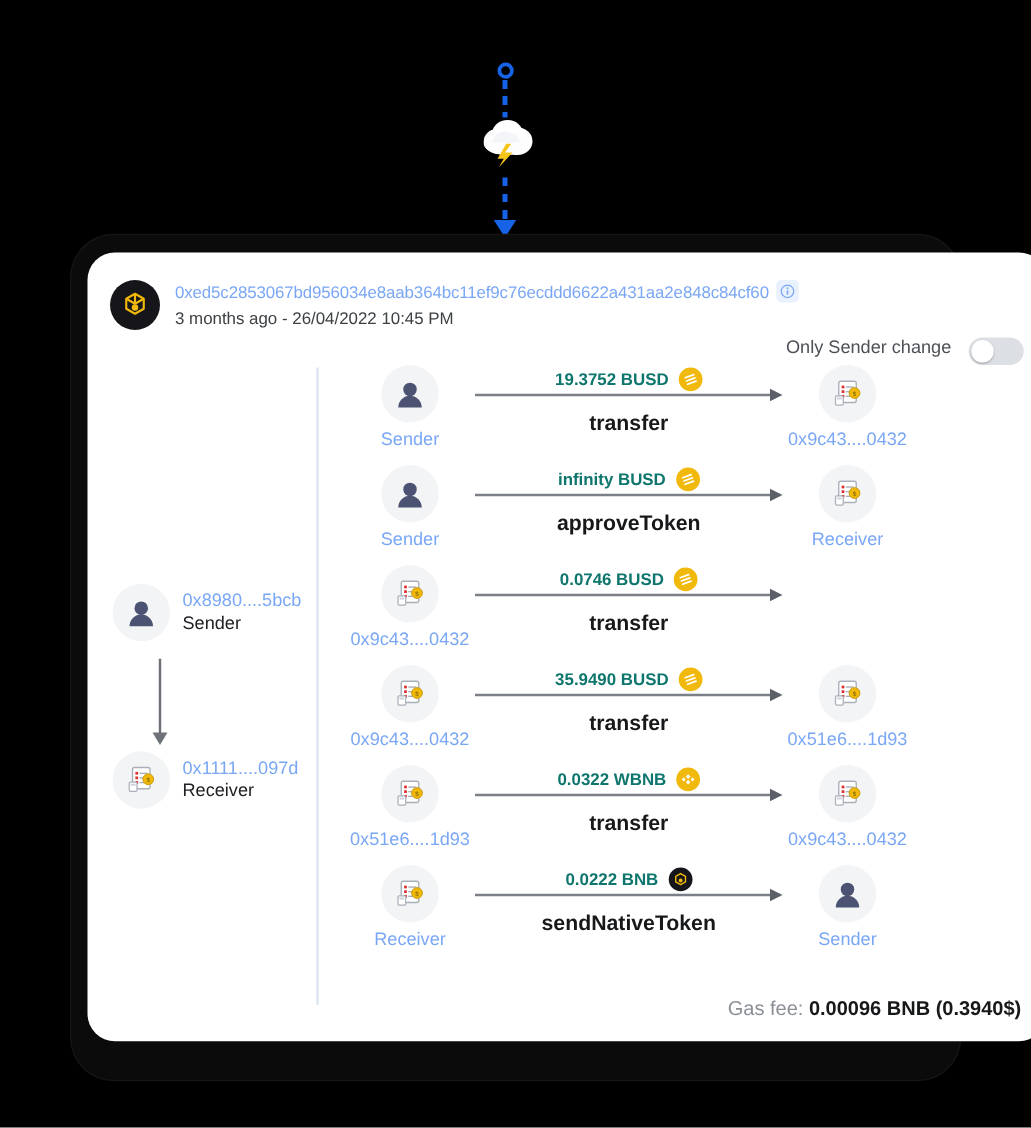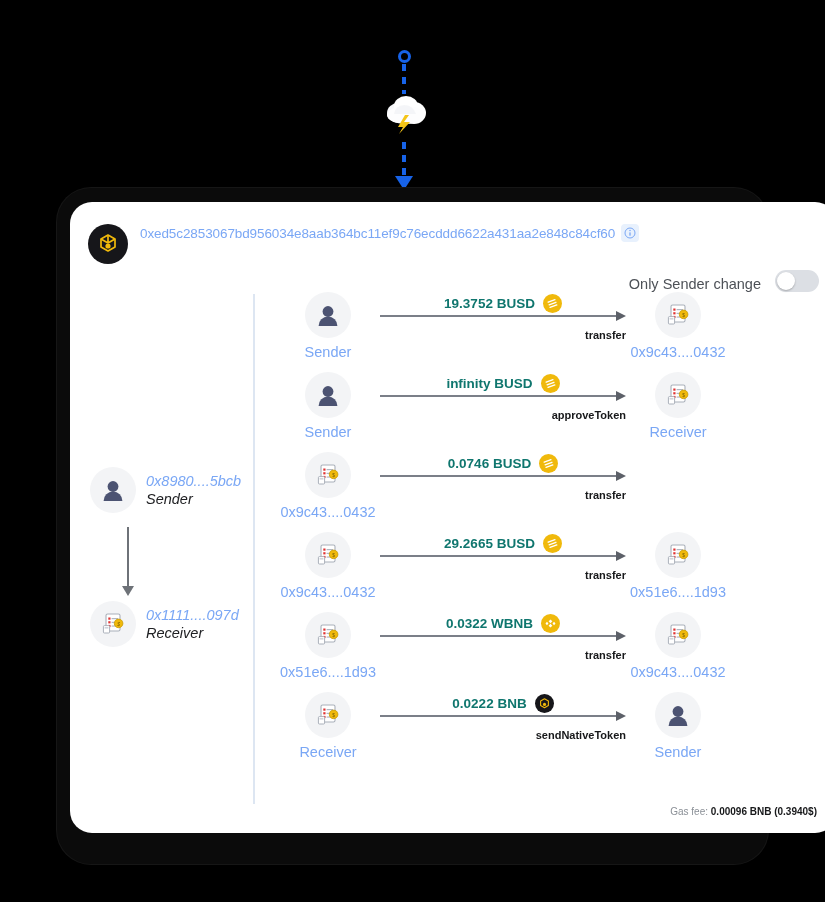--- a/index.html
+++ b/index.html
@@ -106,21 +106,21 @@
   .tx-time {
     margin-top: 5px;
     font-size: 13.5px;
     color: #3c4043;
   }
 
   
   .toggle-row {
     position: absolute;
     right: 18px; top: 68px;
-    display: flex; align-items: flex-end; gap: 14px;
+    display: flex; align-items: flex-start; gap: 14px;
   }
   .toggle-label { font-size: 14.5px; color: #4d5157; }
   .toggle-switch {
     width: 44px; height: 22px;
     border-radius: 11px;
     background: #dcdfe4;
     position: relative;
   }
   .toggle-knob {
     position: absolute; left: 2px; top: 2px;
@@ -134,21 +134,20 @@
   .divider {
     position: absolute;
     left: 183px; top: 92px;
     width: 1.5px; height: 510px;
     background: #dde6f2;
   }
   .summary {
     position: absolute;
     left: 20px; top: 265px;
     width: 160px;
-    font-style: italic;
   }
   .summary-node { display: flex; align-items: center; gap: 10px; }
   .summary-labels { display: flex; flex-direction: column; }
   .addr-link { font-size: 14.5px; color: #7aa7f5; white-space: nowrap; }
   .role-text { font-size: 14.5px; color: #202124; margin-top: 2px; }
   .summary-arrow {
     position: relative;
     margin: 14px 0 14px 37px;
     width: 2px; height: 60px;
     background: #6e7278;
@@ -215,42 +214,42 @@
   }
   .edge-amount {
     font-size: 13.5px;
     font-weight: bold;
     color: #0f766e;
     white-space: nowrap;
   }
   .edge-bottom {
     position: absolute;
     left: 0; right: 0; top: 14px;
-    text-align: right;
-    font-size: 11px;
+    text-align: center;
+    font-size: 17px;
     font-weight: bold;
     color: #17181a;
   }
 
   
   .token-badge {
     width: 19px; height: 19px;
     border-radius: 50%;
     display: flex; align-items: center; justify-content: center;
     flex-shrink: 0;
   }
   .token-busd { background: #f0b90b; }
   .token-wbnb { background: #f0b90b; }
   .token-bnb  { background: #16161a; }
 
   
   .gas-fee {
     position: absolute;
     right: 20px; bottom: 16px;
-    font-size: 10px;
+    font-size: 16px;
     color: #8a8f96;
     white-space: nowrap;
   }
   .gas-fee b { color: #17181a; font-weight: bold; }
 </style>
 </head>
 <body>
 
 <div class="top-flow">
   <div class="flow-dot"></div>
@@ -289,20 +288,21 @@
       <div class="tx-hash-row">
         <span class="tx-hash">0xed5c2853067bd956034e8aab364bc11ef9c76ecddd6622a431aa2e848c84cf60</span>
         <span class="info-icon">
           <svg width="12" height="12" viewBox="0 0 12 12">
             <circle cx="6" cy="6" r="5" fill="none" stroke="#7aa7f5" stroke-width="1"></circle>
             <circle cx="6" cy="3.6" r="0.75" fill="#7aa7f5"></circle>
             <rect x="5.35" y="5.2" width="1.3" height="3.6" rx="0.6" fill="#7aa7f5"></rect>
           </svg>
         </span>
       </div>
+      <div class="tx-time">3 months ago - 26/04/2022 10:45 PM</div>
     </div>
   </div>
 
   <div class="toggle-row">
     <span class="toggle-label">Only Sender change</span>
     <span class="toggle-switch">
       <span class="toggle-knob"></span>
     </span>
   </div>
 
@@ -488,21 +488,21 @@
     <rect x="4.4" y="15.6" width="6.2" height="7.4" rx="1" fill="#ffffff" stroke="#aab0ba" stroke-width="1"></rect>
     <rect x="5.6" y="17" width="3.8" height="1.6" fill="#cfd4dc"></rect>
     <circle cx="19.6" cy="13.4" r="4.3" fill="#f0b90b" stroke="#c99a09" stroke-width="0.8"></circle>
     <text x="19.6" y="15.6" font-size="5" text-anchor="middle" fill="#7a5c02" font-family="'Liberation Sans',sans-serif">$</text>
   </svg>
           </span>
       <span class="node-label">0x9c43....0432</span>
     </div>
     <div class="edge">
       <div class="edge-top">
-        <span class="edge-amount">29.2665 BUSD</span>
+        <span class="edge-amount">35.9490 BUSD</span>
         <span class="token-badge token-busd">
     <svg width="13" height="13" viewBox="0 0 14 14">
       <g fill="#ffffff" transform="rotate(-20 7 7)">
         <rect x="2.4" y="3.3" width="9.2" height="1.5" rx="0.7"></rect>
         <rect x="2.4" y="6.3" width="9.2" height="1.5" rx="0.7"></rect>
         <rect x="2.4" y="9.3" width="9.2" height="1.5" rx="0.7"></rect>
       </g>
     </svg>
             </span>
       </div>

